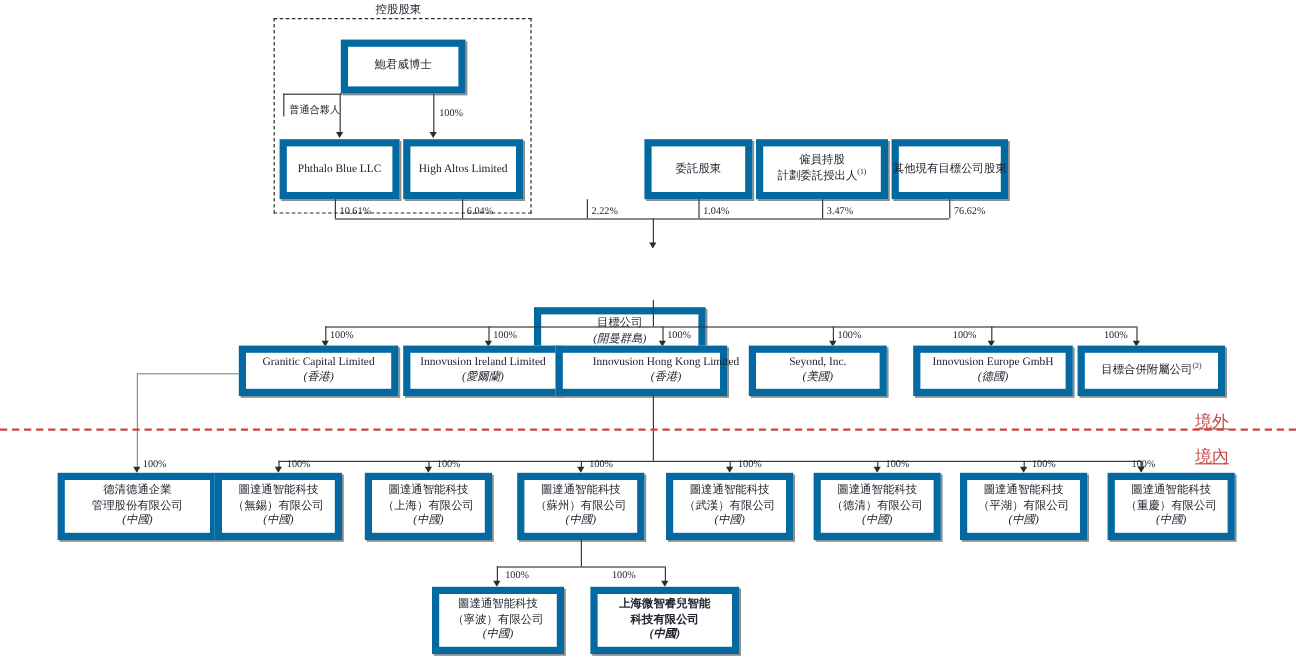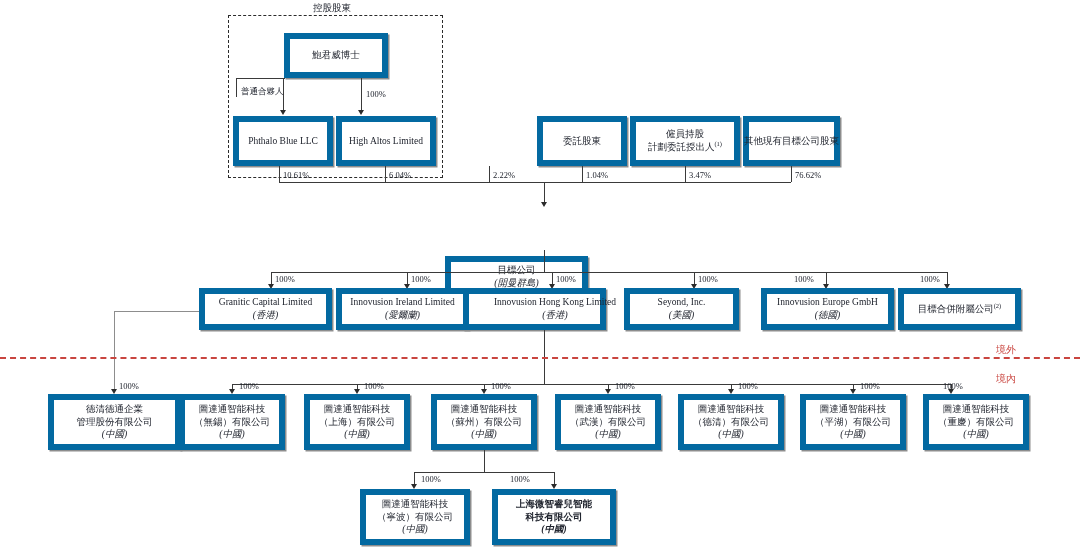--- a/index.html
+++ b/index.html
@@ -74,23 +74,24 @@
   }
 
   
   .divider{
     position:absolute;
     left:0;width:1080px;height:0;
     border-top:2px dashed #c9453f;
   }
   .divider-label{
     position:absolute;
-    font-size:10px;
+    font-size:14px;
     color:#c9453f;
     white-space:nowrap;
+    text-decoration:underline;
   }
 
   
   #watermark{
     position:absolute;
     display:flex;align-items:center;gap:10px;
     color:#c7c9cc;
     font-family:"DejaVu Sans","Liberation Sans",sans-serif;
     font-size:26px;
     letter-spacing:2px;

